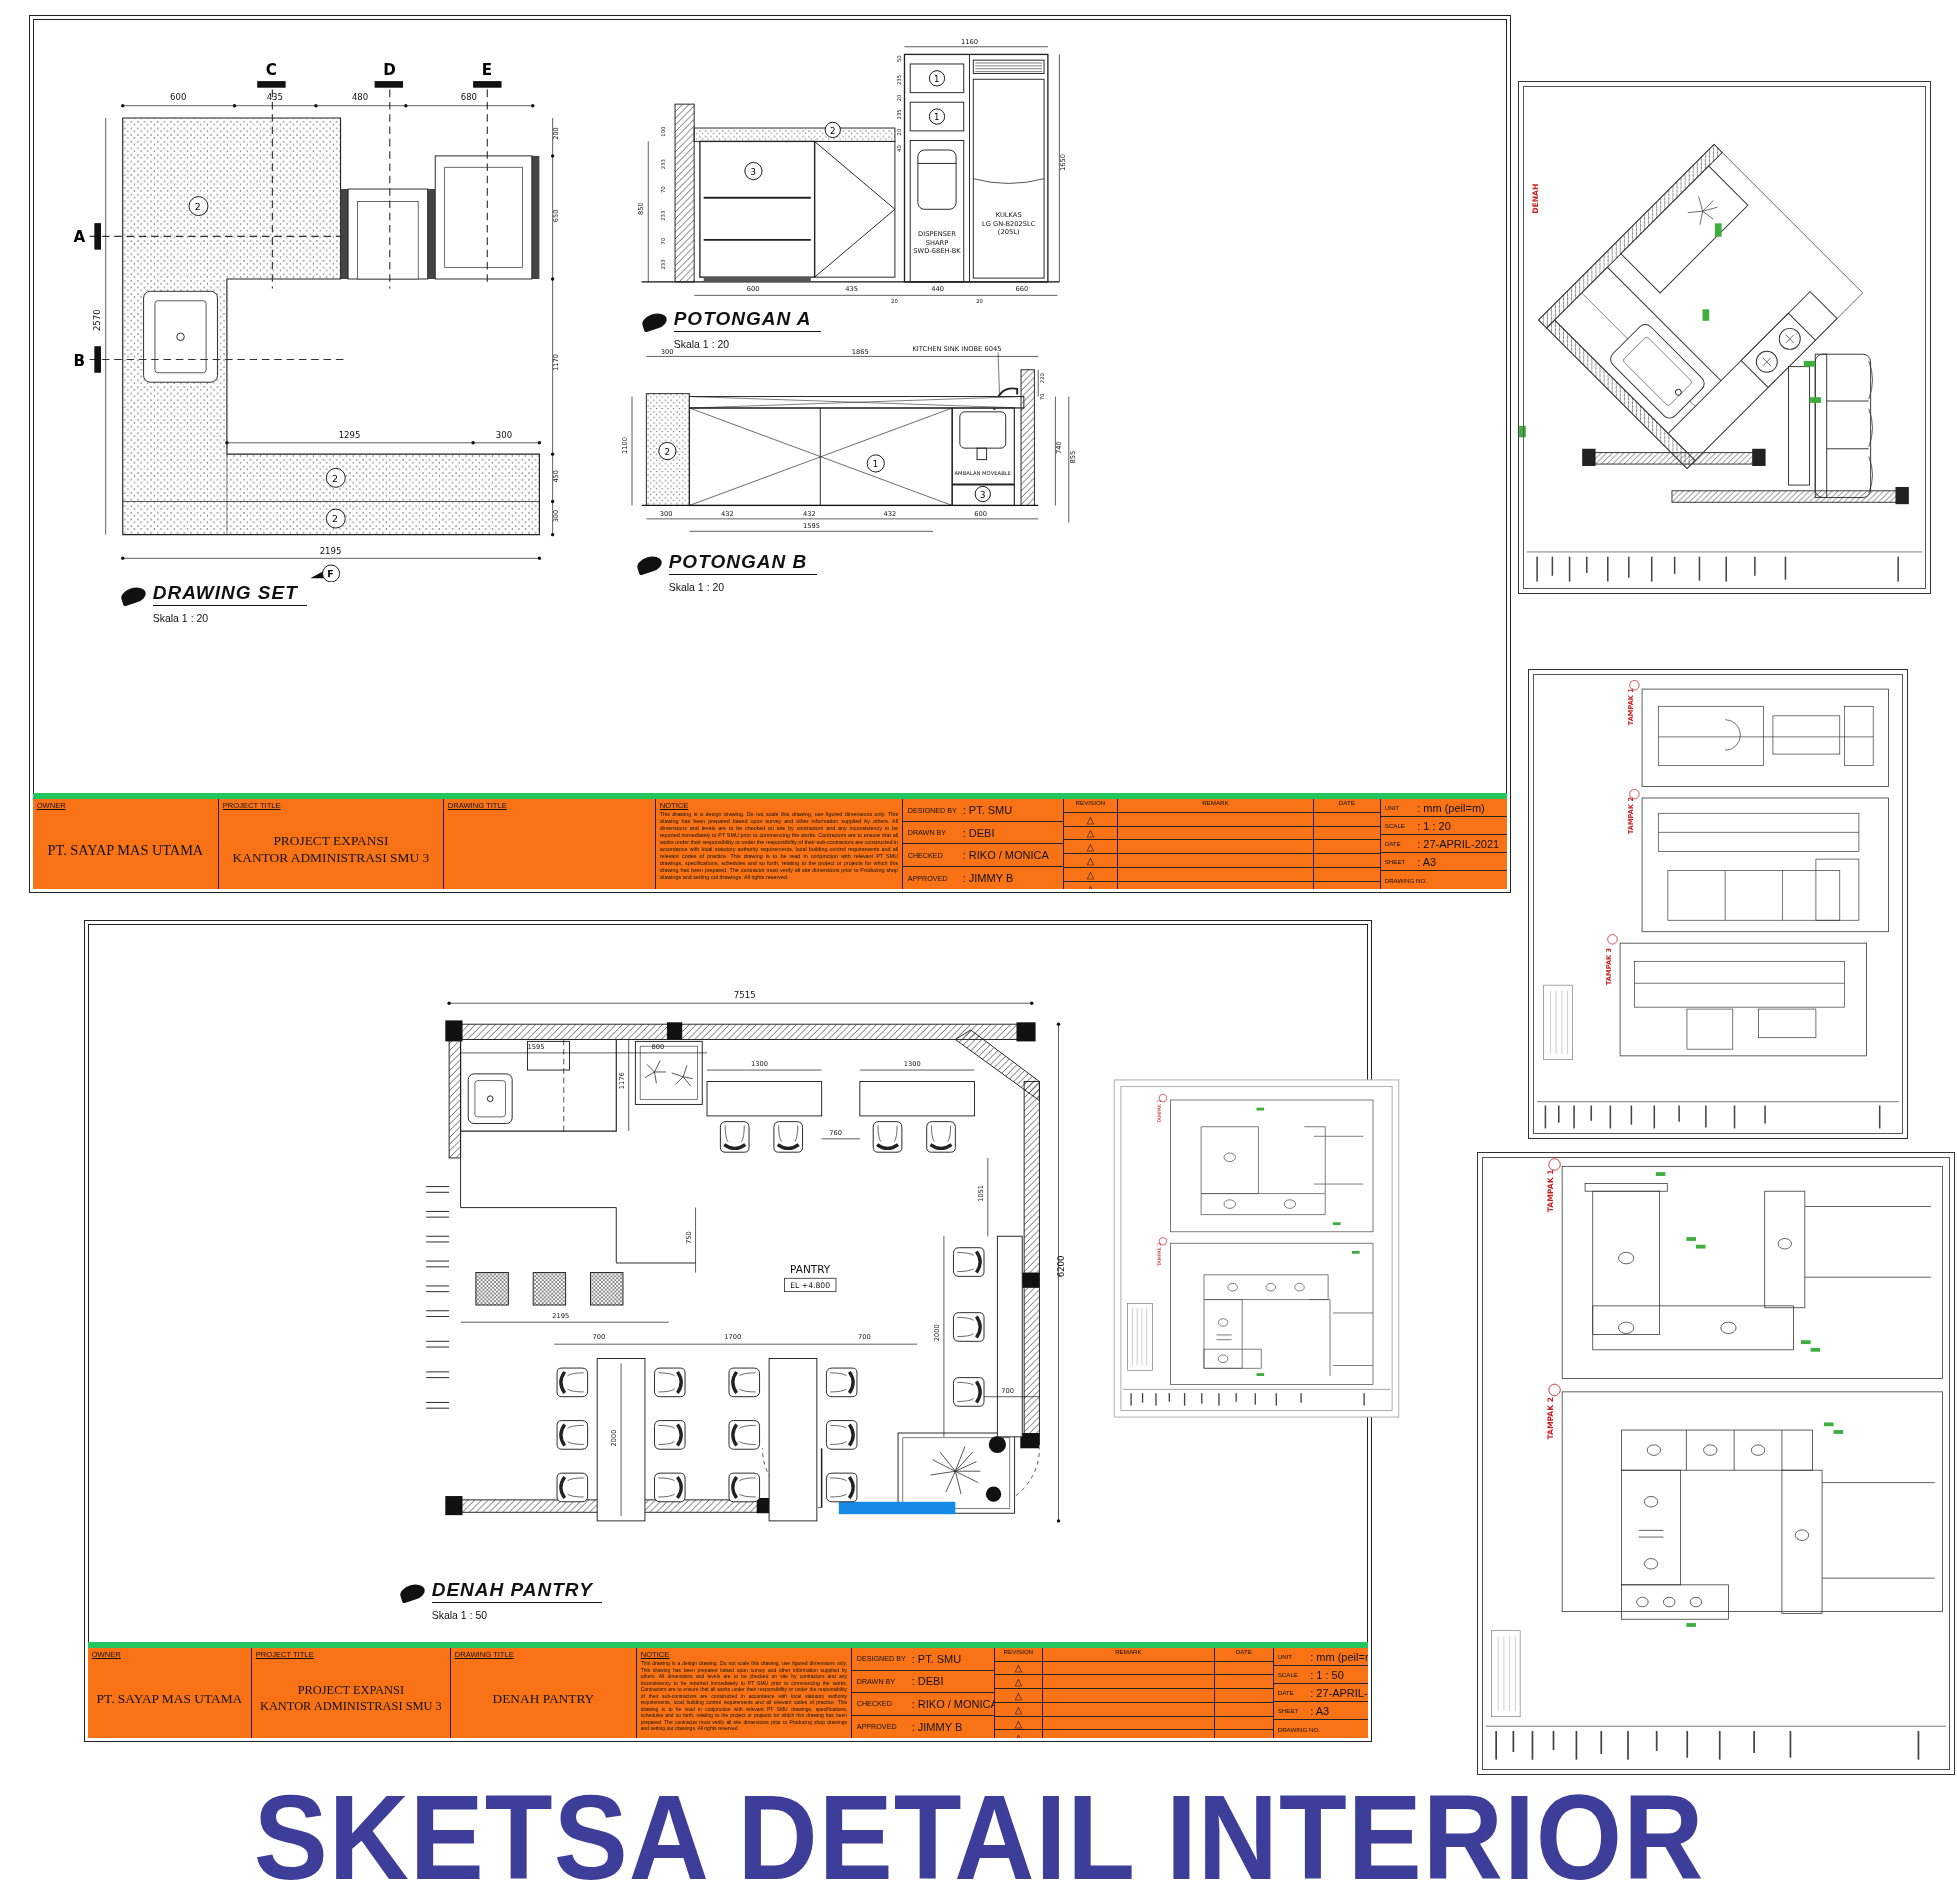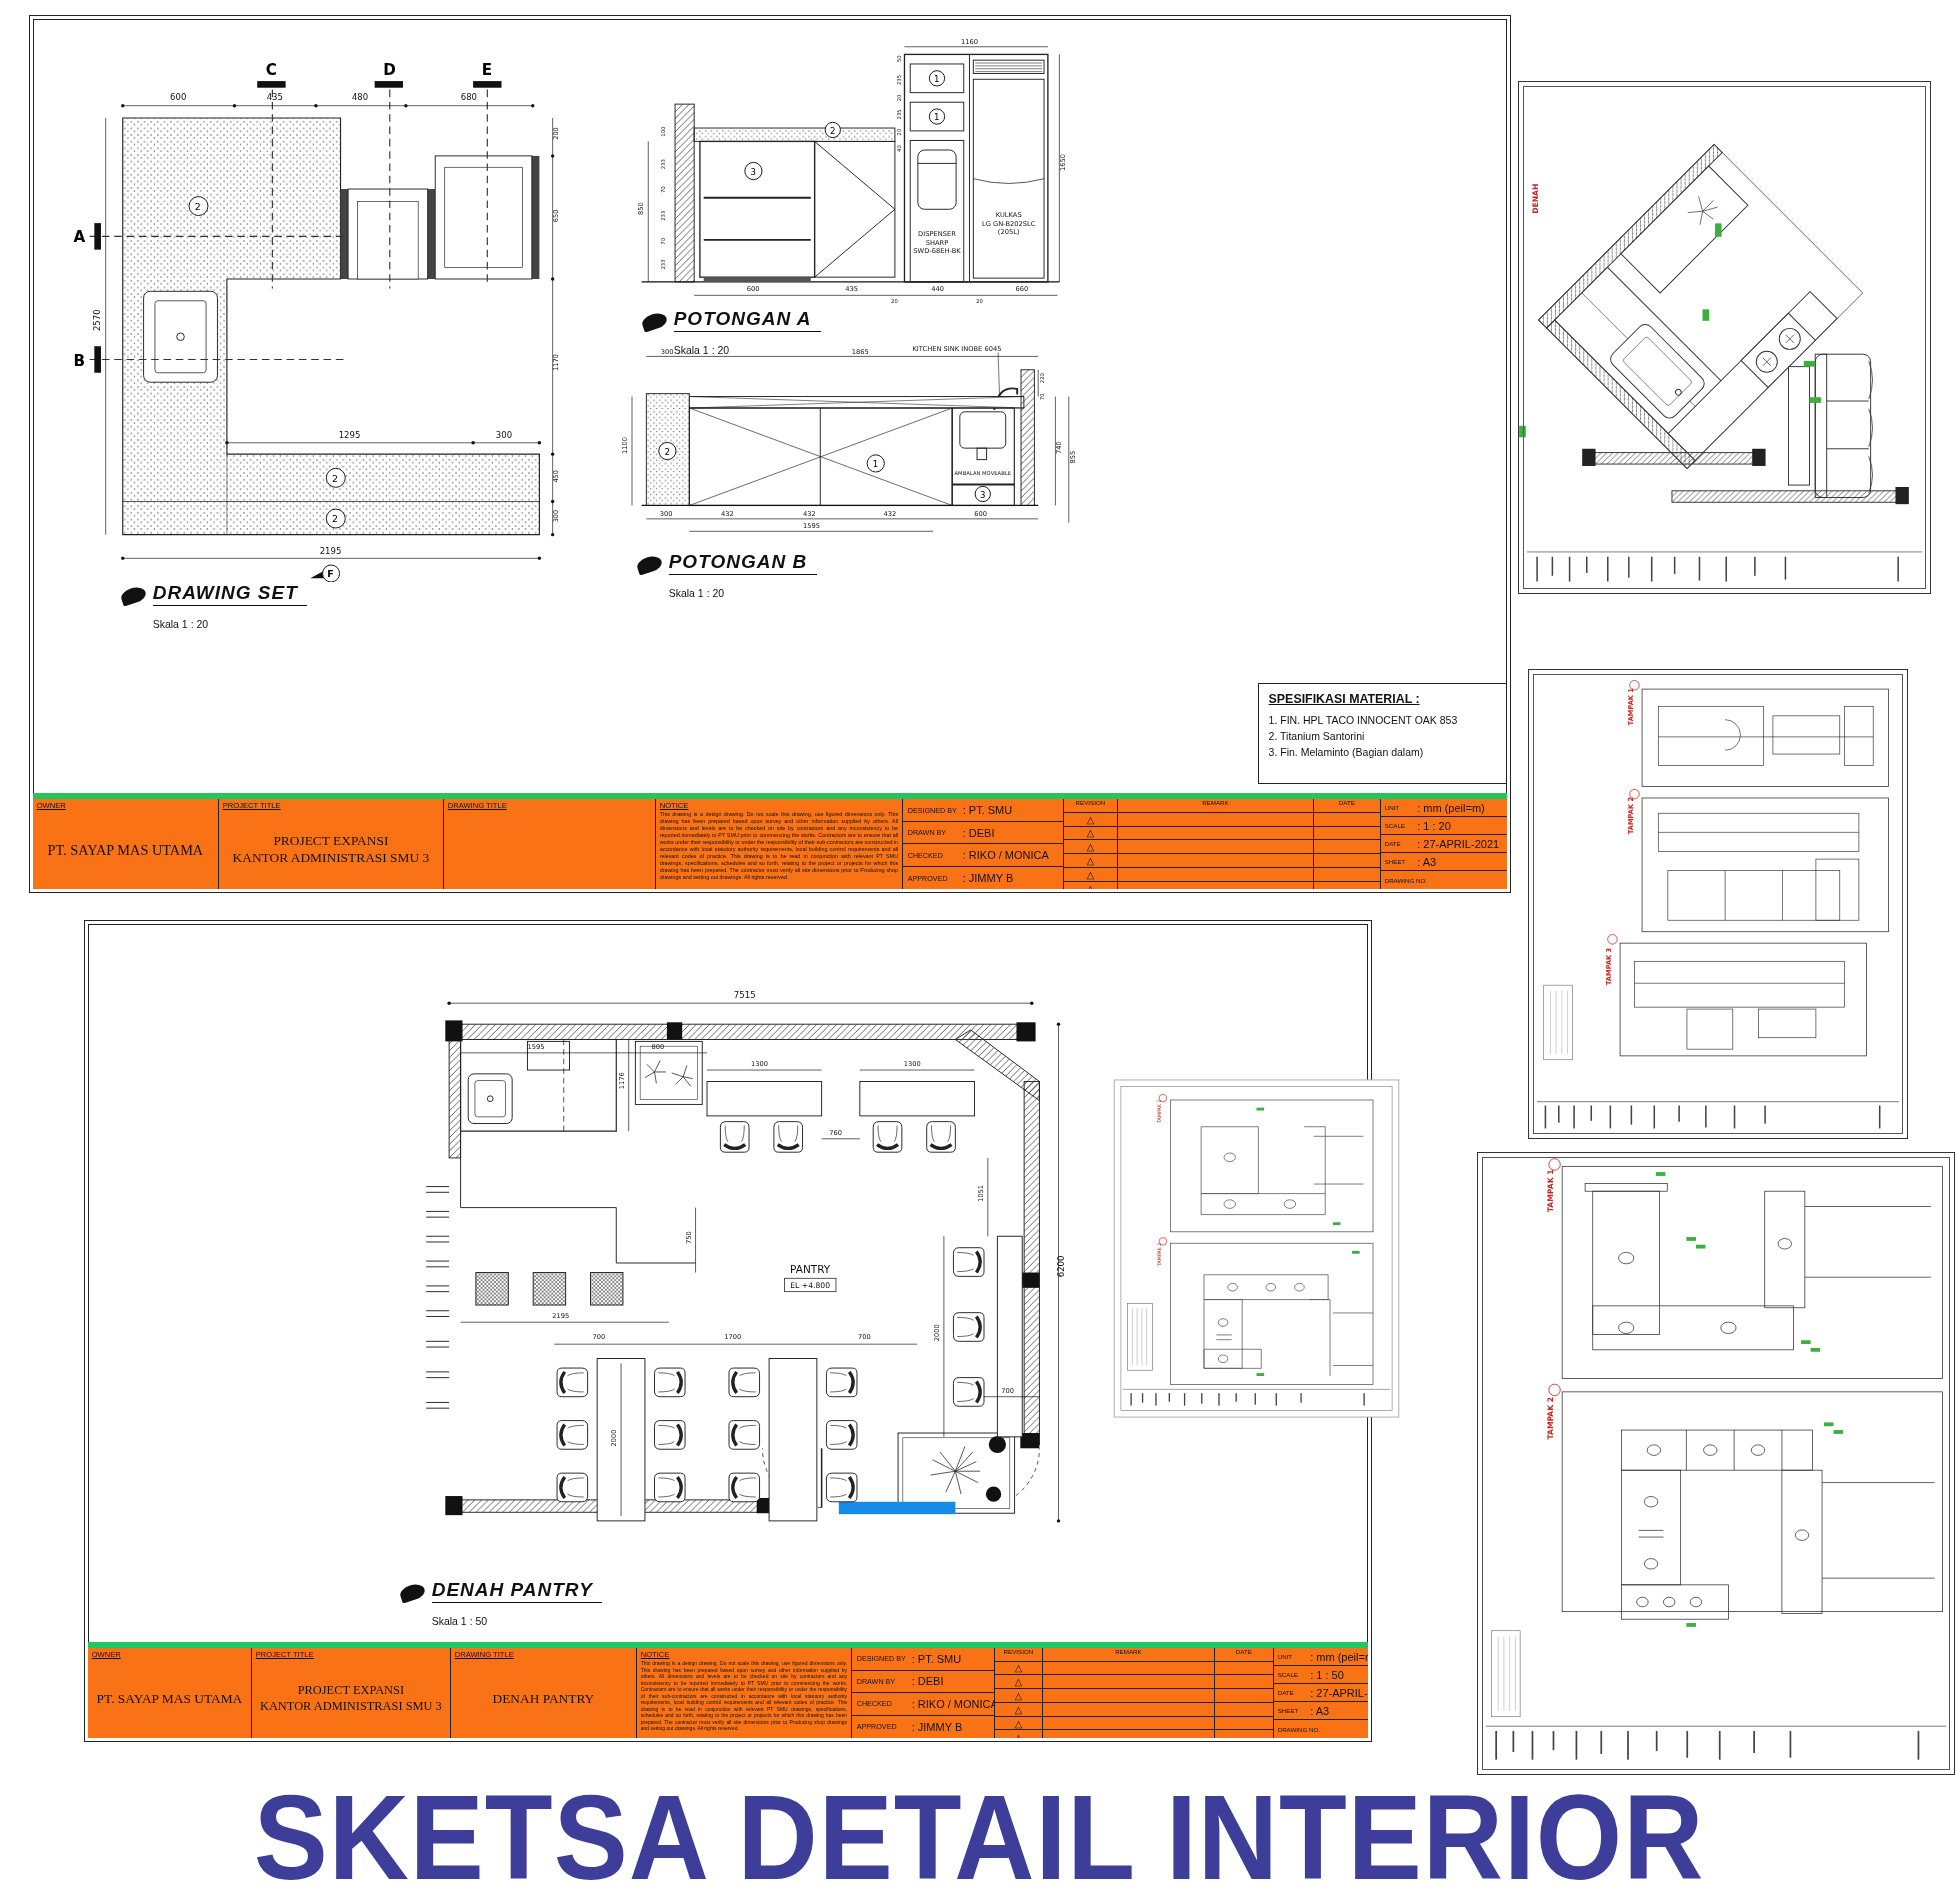--- a/index.html
+++ b/index.html
@@ -11,21 +11,21 @@
   svg text{font-family:"DejaVu Sans",sans-serif}
   .dim{font-size:9px;fill:#111}
   .dims{font-size:7px;fill:#111}
   .dimxs{font-size:5.5px;fill:#111}
   .lbl-red{fill:#cc2222;font-size:8px;font-weight:bold}
   .grn{fill:#3fae3f}
   
   .dlabel{position:absolute;display:flex;gap:6.7px;align-items:flex-start}
   .blob{width:25px;height:15.3px;background:#111;border-radius:65% 70% 60% 15%;transform:rotate(-18deg);margin-top:5.7px;flex:0 0 auto}
   .dlabel .t1{font-style:italic;font-weight:bold;font-size:19px;letter-spacing:1px;border-bottom:1.9px solid #111;padding:0 9.6px 1px 0;white-space:nowrap}
-  .dlabel .t2{font-size:10.5px;margin-top:12px}
+  .dlabel .t2{font-size:10.5px;margin-top:6px}
   
   .tb{position:absolute;left:2.9px;right:2.9px;bottom:2.9px;height:96px;display:flex;border-top:6px solid #22c55e;background:#f97316;box-sizing:border-box}
   .tbc{border-right:1px solid #222;position:relative;box-sizing:border-box;height:100%;overflow:hidden}
   .tbc:last-child{border-right:none}
   .hdr{font-size:7.6px;text-decoration:underline;padding:1.9px 0 0 3.8px;white-space:nowrap}
   .serif{font-family:"Liberation Serif",serif}
   .cen{position:absolute;inset:13.4px 1.9px 1.9px 1.9px;display:flex;flex-direction:column;align-items:center;justify-content:center;text-align:center}
   .owner-v{font-size:14.3px}
   .proj-v{font-size:13.4px;line-height:1.25}
   .draw-v{font-size:14.3px}
@@ -331,26 +331,20 @@
       </g>
     </svg>
     <div class="dlabel" style="left:607px;top:535px">
       <span class="blob"></span>
       <span class="txt">
           <div class="t1">POTONGAN B</div>
       <div class="t2">Skala 1 : 20</div>
         </span>
     </div>
 
-    <div class="spec" style="left:1228px;top:667px;width:228px;height:84px">
-      <div class="st">SPESIFIKASI MATERIAL :</div>
-      <div class="si">1. FIN. HPL TACO INNOCENT OAK 853</div>
-      <div class="si">2. Titanium Santorini</div>
-      <div class="si">3. Fin. Melaminto (Bagian dalam)</div>
-    </div>
 
     <div class="tb">
       <div class="tbc" style="width:186px">
         <div class="hdr">OWNER</div>
         <div class="cen serif owner-v">PT. SAYAP MAS UTAMA</div>
       </div>
       <div class="tbc" style="width:225px">
         <div class="hdr">PROJECT TITLE</div>
         <div class="cen serif proj-v">
             <div>PROJECT EXPANSI</div>

